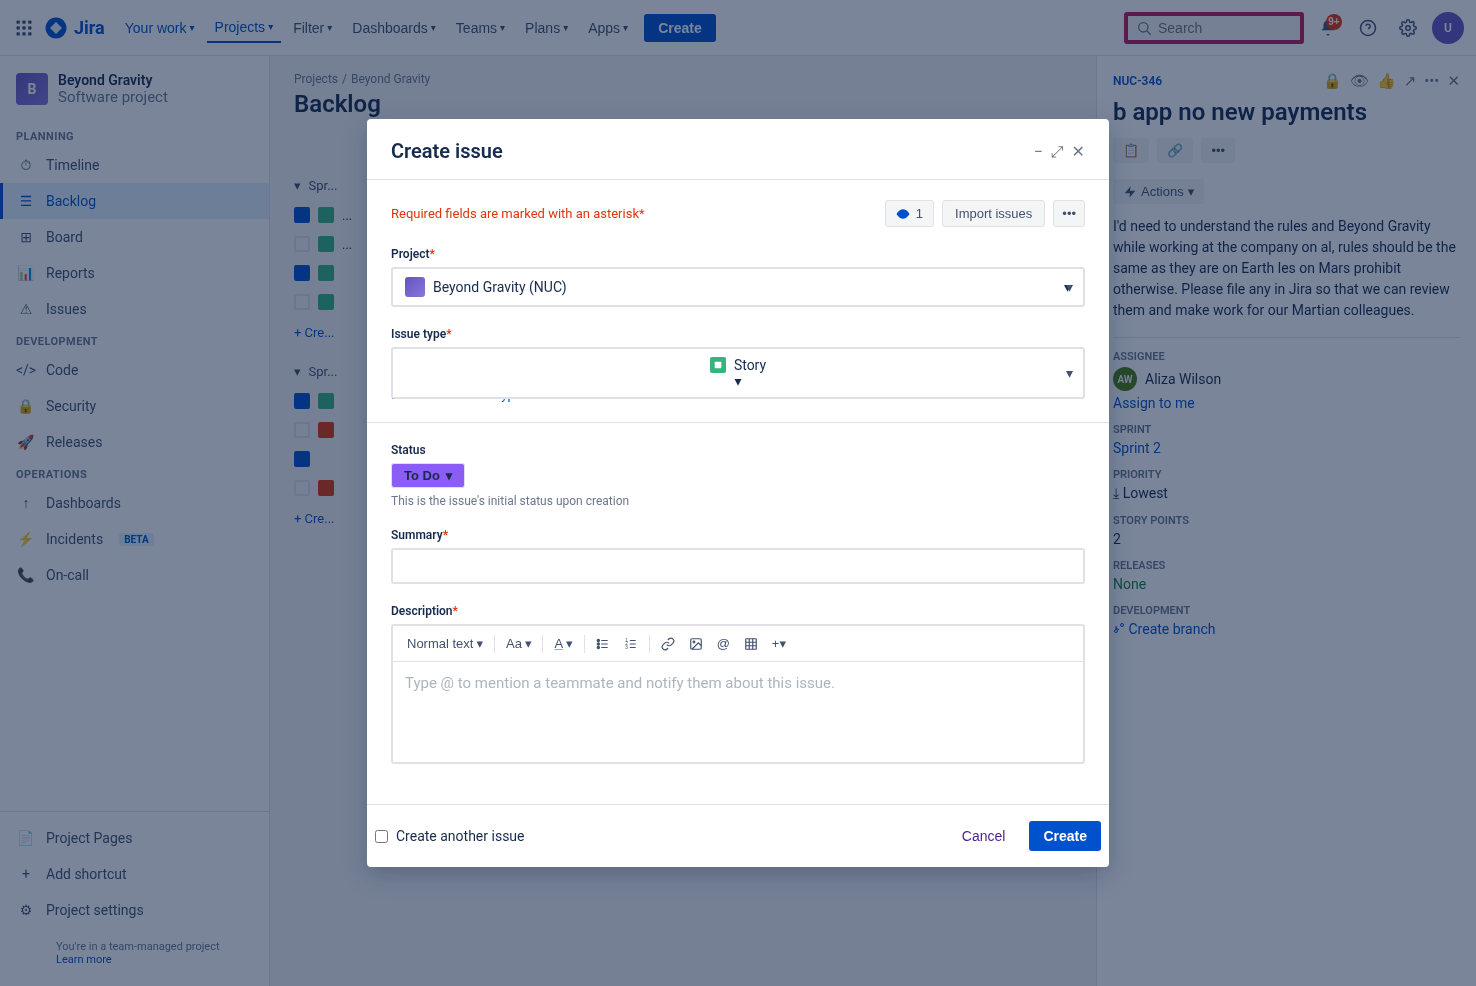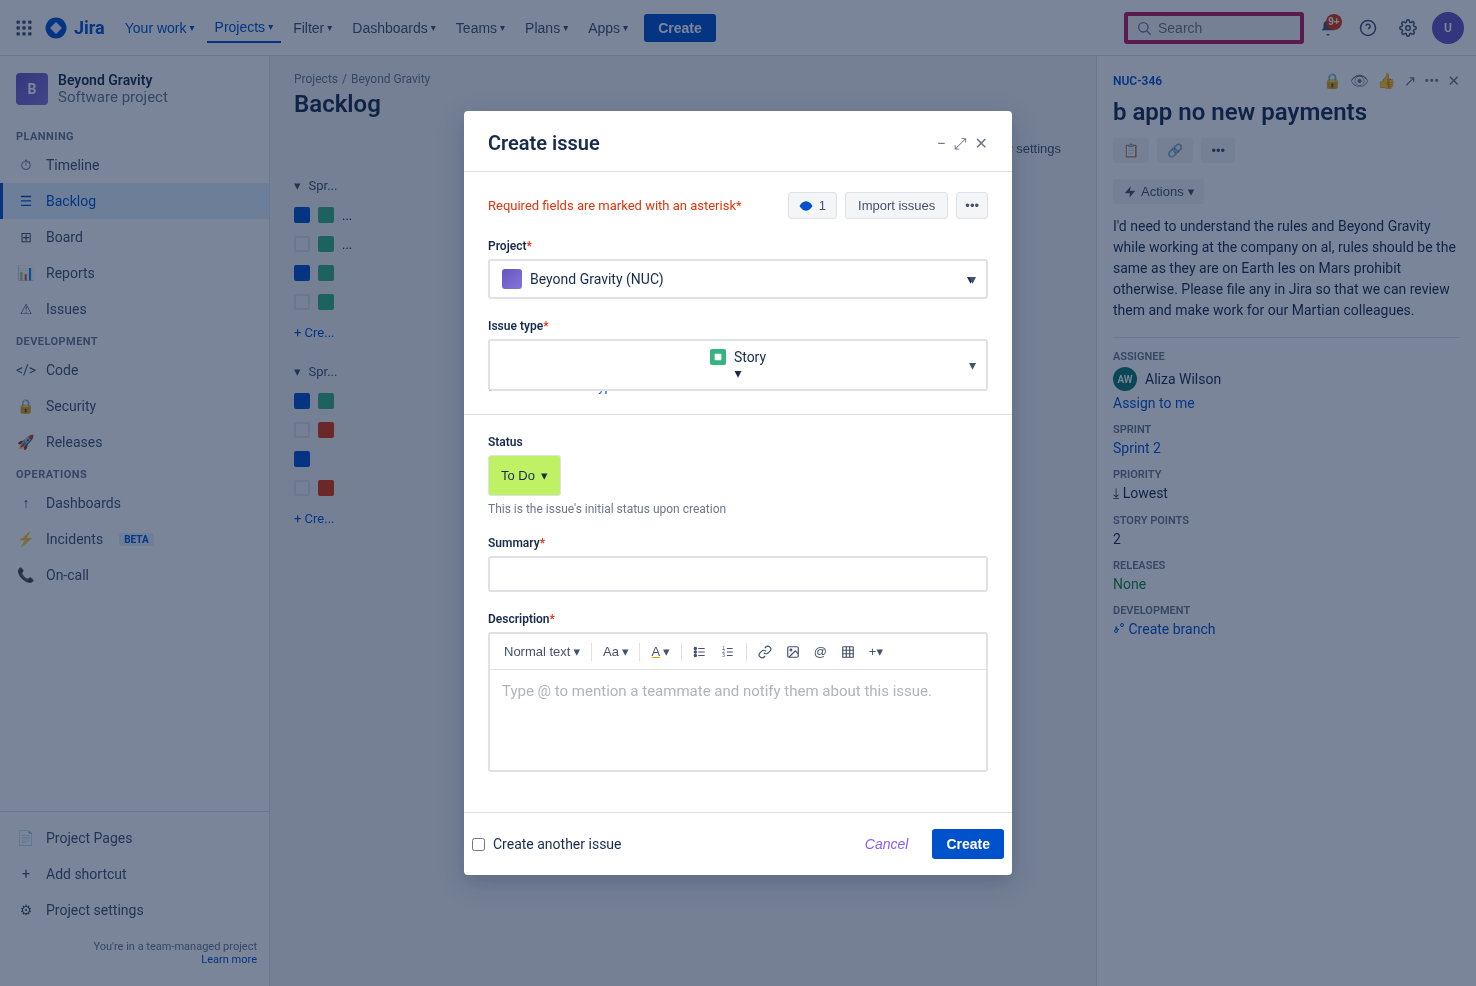--- a/index.html
+++ b/index.html
@@ -32,21 +32,21 @@
     .sidebar-project { display: flex; align-items: center; gap: 10px; padding: 0 16px 16px; }
     .sidebar-project-icon { width: 32px; height: 32px; border-radius: 4px; background: linear-gradient(135deg, #6554c0, #8777d9); display: flex; align-items: center; justify-content: center; color: #fff; font-weight: 700; font-size: 14px; }
     .sidebar-project-info .name { font-weight: 600; font-size: 14px; color: #172b4d; }
     .sidebar-project-info .type { font-size: 15px; color: #6b778c; }
     .sidebar-section-label { font-size: 11px; font-weight: 700; color: #6b778c; text-transform: uppercase; padding: 8px 16px 4px; letter-spacing: 0.04em; }
     .sidebar-item { display: flex; align-items: center; gap: 10px; padding: 8px 16px; cursor: pointer; color: #42526e; font-size: 14px; border-radius: 0; }
     .sidebar-item.active { background: #e3f2fd; color: #0052cc; border-left: 3px solid #0052cc; padding-left: 13px; }
     .sidebar-item .item-icon { width: 20px; height: 20px; display: flex; align-items: center; justify-content: center; flex-shrink: 0; }
     .sidebar-item .badge-beta { background: #e3f2fd; color: #0052cc; font-size: 10px; font-weight: 700; border-radius: 3px; padding: 1px 5px; margin-left: 6px; }
     .sidebar-bottom { margin-top: auto; border-top: 1px solid #dfe1e6; padding-top: 8px; }
-    .sidebar-footer { padding: 12px 12px 4px; font-size: 11px; color: #6b778c; text-align: right; margin-left: 44px; }
+    .sidebar-footer { padding: 12px 12px 4px; font-size: 11px; color: #6b778c; text-align: left; margin-left: 44px; }
     .sidebar-footer a { color: #0052cc; cursor: pointer; }
     .backlog-area { flex: 1; padding: 0; overflow: hidden; position: relative; }
     .backlog-header { padding: 16px 24px 8px; }
     .breadcrumb { font-size: 12px; color: #6b778c; display: flex; align-items: center; gap: 4px; }
     .backlog-title { font-size: 24px; font-weight: 600; color: #172b4d; margin-top: 4px; }
     .backlog-body { padding: 0 24px; }
 
     
     .right-panel { width: 380px; border-left: 1px solid #dfe1e6; background: #fff; padding: 16px; overflow-y: auto; flex-shrink: 0; }
     .rp-header { display: flex; align-items: center; justify-content: space-between; margin-bottom: 8px; }
@@ -55,27 +55,27 @@
     .rp-title { font-size: 24px; font-weight: 600; color: #172b4d; margin-bottom: 12px; }
     .rp-actions { display: flex; align-items: center; gap: 8px; margin-bottom: 16px; }
     .rp-action-btn { display: flex; align-items: center; gap: 4px; background: #f4f5f7; border: none; border-radius: 3px; padding: 5px 10px; font-size: 13px; cursor: pointer; color: #42526e; }
     .rp-description { font-size: 14px; color: #172b4d; line-height: 1.5; margin-bottom: 16px; }
     .rp-field { margin-bottom: 12px; }
     .rp-field-label { font-size: 11px; color: #6b778c; font-weight: 600; text-transform: uppercase; margin-bottom: 4px; }
     .rp-field-value { font-size: 14px; color: #172b4d; }
     .rp-field-value.link { color: #0052cc; cursor: pointer; }
     .rp-field-value.muted { color: #15803d; }
     .rp-assignee { display: flex; align-items: center; gap: 8px; }
-    .assignee-avatar { width: 24px; height: 24px; border-radius: 50%; background: #0f766e; display: flex; align-items: center; justify-content: center; color: #fff; font-size: 10px; font-weight: 600; }
+    .assignee-avatar { width: 24px; height: 24px; border-radius: 50%; background: #4d7c0f; display: flex; align-items: center; justify-content: center; color: #fff; font-size: 10px; font-weight: 600; }
 
     
     .overlay { position: fixed; inset: 0; background: rgba(9,30,66,0.54); z-index: 100; display: flex; align-items: center; justify-content: center; }
 
     
-    .modal { background: #fff; border-radius: 4px; width: 548px; max-height: 840px; overflow-y: auto; box-shadow: 0 8px 24px rgba(9,30,66,0.25); position: relative; }
+    .modal { background: #fff; border-radius: 4px; width: 742px; max-height: 840px; overflow-y: auto; box-shadow: 0 8px 24px rgba(9,30,66,0.25); position: relative; }
     .modal-header { display: flex; align-items: center; justify-content: space-between; padding: 20px 24px 16px; border-bottom: 1px solid #dfe1e6; }
     .modal-title { font-size: 20px; font-weight: 600; color: #172b4d; }
     .modal-header-icons { display: flex; align-items: center; gap: 8px; color: #6b778c; }
     .modal-header-icons span { cursor: pointer; font-size: 16px; }
     .modal-body { padding: 20px 24px; }
     .modal-notice { display: flex; align-items: center; justify-content: space-between; margin-bottom: 20px; }
     .modal-notice-text { font-size: 13px; color: #172b4d; }
     .modal-notice-text span { color: #de350b; }
     .modal-notice-right { display: flex; align-items: center; gap: 8px; }
     .watchers-btn { display: flex; align-items: center; gap: 6px; background: #f4f5f7; border: 1px solid #dfe1e6; border-radius: 3px; padding: 5px 10px; font-size: 13px; cursor: pointer; color: #42526e; }
@@ -88,36 +88,36 @@
     .form-select { width: 100%; border: 2px solid #dfe1e6; border-radius: 3px; padding: 8px 12px; font-size: 14px; background: #fff; cursor: pointer; appearance: none; display: flex; align-items: center; justify-content: space-between; outline: none; }
     .select-wrapper { position: relative; }
     .select-wrapper::after { content: '▾'; position: absolute; right: 12px; top: 50%; transform: translateY(-50%); color: #42526e; pointer-events: none; }
     .select-inner { display: flex; align-items: center; gap: 8px; }
     .select-inner .project-icon-sm { width: 20px; height: 20px; border-radius: 3px; background: linear-gradient(135deg, #6554c0, #8777d9); flex-shrink: 0; }
     .select-inner .story-icon { width: 16px; height: 16px; background: #36b37e; border-radius: 2px; display: flex; align-items: center; justify-content: center; color: #fff; font-size: 10px; flex-shrink: 0; }
     .learn-link { font-size: 13px; color: #0052cc; cursor: pointer; margin-top: -12px; margin-bottom: 16px; display: block; }
     .divider { border: none; border-top: 1px solid #dfe1e6; margin: 0 -24px 20px; }
 
     .status-group { margin-bottom: 20px; }
-    .status-btn { display: inline-flex; align-items: center; gap: 6px; background: #bef264; border: 1px solid #dfe1e6; border-radius: 3px; padding: 12px 12px; font-size: 13px; cursor: pointer; font-weight: 400; color: #172b4d; }
+    .status-btn { display: inline-flex; align-items: center; gap: 6px; background: #8b5cf6; border: 1px solid #dfe1e6; border-radius: 3px; padding: 4px 12px; font-size: 13px; cursor: pointer; font-weight: 700; color: #172b4d; }
     .status-hint { font-size: 12px; color: #6b778c; margin-top: 6px; }
 
     .form-input { width: 100%; border: 2px solid #dfe1e6; border-radius: 3px; padding: 8px 12px; font-size: 14px; outline: none; }
 
     .desc-editor { border: 2px solid #dfe1e6; border-radius: 3px; overflow: hidden; }
     .desc-toolbar { display: flex; align-items: center; gap: 2px; padding: 6px 8px; border-bottom: 1px solid #dfe1e6; flex-wrap: wrap; }
     .toolbar-btn { display: flex; align-items: center; gap: 3px; padding: 4px 6px; border-radius: 3px; cursor: pointer; font-size: 13px; color: #42526e; border: none; background: none; }
     .toolbar-sep { width: 1px; height: 18px; background: #dfe1e6; margin: 0 3px; }
     .desc-body { padding: 12px; min-height: 100px; color: #adb5bd; font-size: 15px; }
 
     .modal-footer { display: flex; align-items: center; justify-content: space-between; padding: 16px 8px; border-top: 1px solid #dfe1e6; }
     .footer-left { display: flex; align-items: center; gap: 10px; }
     .checkbox-label { display: flex; align-items: center; gap: 8px; font-size: 14px; cursor: pointer; }
     .footer-right { display: flex; align-items: center; gap: 10px; }
-    .cancel-btn { background: none; border: none; padding: 7px 14px; font-size: 14px; cursor: pointer; color: #8b5cf6; border-radius: 3px; font-style: italic; }
+    .cancel-btn { background: none; border: none; padding: 7px 14px; font-size: 14px; cursor: pointer; color: #4c1d95; border-radius: 3px; }
     .create-btn { background: #0052cc; color: #fff; border: none; border-radius: 3px; padding: 7px 14px; font-size: 14px; font-weight: 600; cursor: pointer; }
 
     
     .backlog-sprint { margin-bottom: 8px; }
     .sprint-header { display: flex; align-items: center; gap: 8px; padding: 8px 0; font-size: 13px; color: #42526e; cursor: pointer; }
     .backlog-row { display: flex; align-items: center; gap: 8px; padding: 6px 0; border-bottom: 1px solid #f4f5f7; }
     .row-checkbox { width: 16px; height: 16px; border: 2px solid #dfe1e6; border-radius: 2px; flex-shrink: 0; }
     .row-checkbox.checked { background: #0052cc; border-color: #0052cc; }
     .row-type { width: 16px; height: 16px; border-radius: 2px; flex-shrink: 0; }
     .row-type.story { background: #36b37e; }

